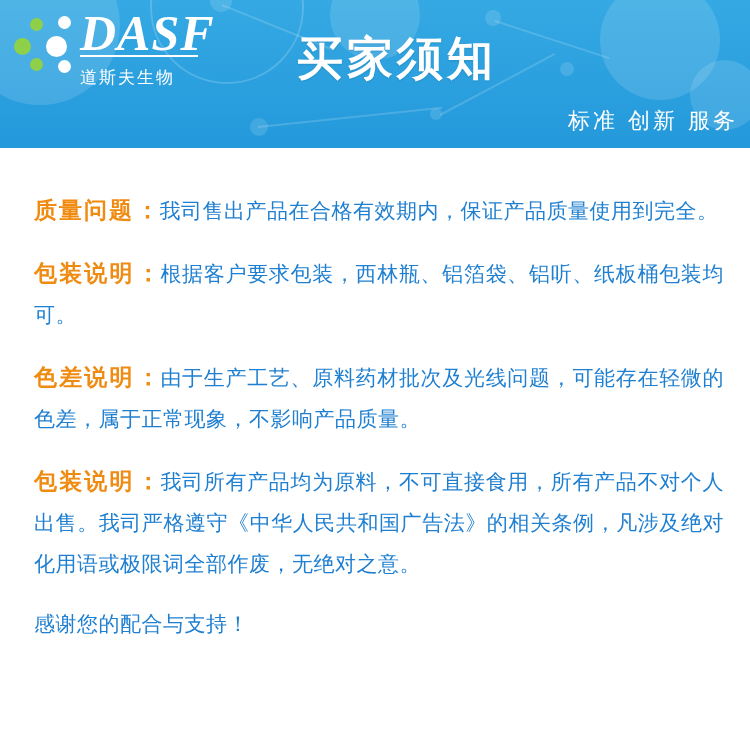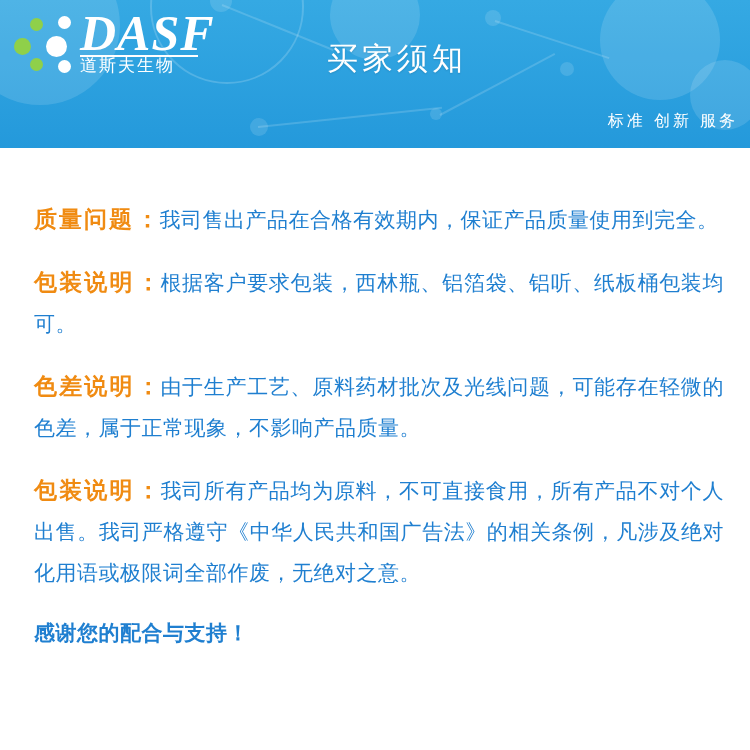--- a/index.html
+++ b/index.html
@@ -79,21 +79,21 @@
   .logo-dasf {
     font-family: "Liberation Serif", serif;
     font-weight: bold;
     font-style: italic;
     font-size: 50px;
     line-height: 42px;
     color: #ffffff;
     letter-spacing: 1px;
   }
   .logo-cn {
-    margin-top: 1px;
+    margin-top: 13px;
     font-size: 17px;
     line-height: 20px;
     color: #ffffff;
     letter-spacing: 2px;
     font-family: "DejaVu Sans", sans-serif;
   }
   .logo-underline {
     position: absolute;
     left: 66px;
     top: 45px;
@@ -102,44 +102,44 @@
     background: #ffffff;
   }
 
   .header-title {
     position: absolute;
     left: 232px;
     top: 30px;
     width: 330px;
     text-align: center;
     font-family: "DejaVu Sans", sans-serif;
-    font-weight: normal;
-    font-size: 31px;
+    font-weight: bold;
+    font-size: 46px;
     line-height: 56px;
     color: #ffffff;
     letter-spacing: 4px;
     text-shadow: 0 1px 2px rgba(0,0,0,0.12);
   }
 
   .header-slogan {
     position: absolute;
     right: 12px;
     top: 108px;
     font-family: "DejaVu Sans", sans-serif;
-    font-size: 16px;
+    font-size: 22px;
     line-height: 26px;
     color: #ffffff;
     letter-spacing: 3px;
   }
 
   
   .content {
     position: absolute;
     left: 0;
-    top: 153px;
+    top: 144px;
     width: 750px;
     padding: 25px 26px 0 34px;
     box-sizing: border-box;
   }
   .section {
     margin-bottom: 12px;
   }
   .para {
     font-family: "DejaVu Sans", sans-serif;
     font-size: 21px;
@@ -155,21 +155,20 @@
     letter-spacing: 2px;
     margin-right: 2px;
   }
   .label-colon {
     color: #f08b12;
     font-weight: bold;
     font-size: 23px;
   }
   .tail {
     margin-top: -2px;
-    font-weight: bold;
   }
 </style>
 </head>
 <body>
 
 <div class="page">
 
   <div class="header">
 
     <div class="bubble" style="left:-40px; top:-55px; width:160px; height:160px;"></div>

